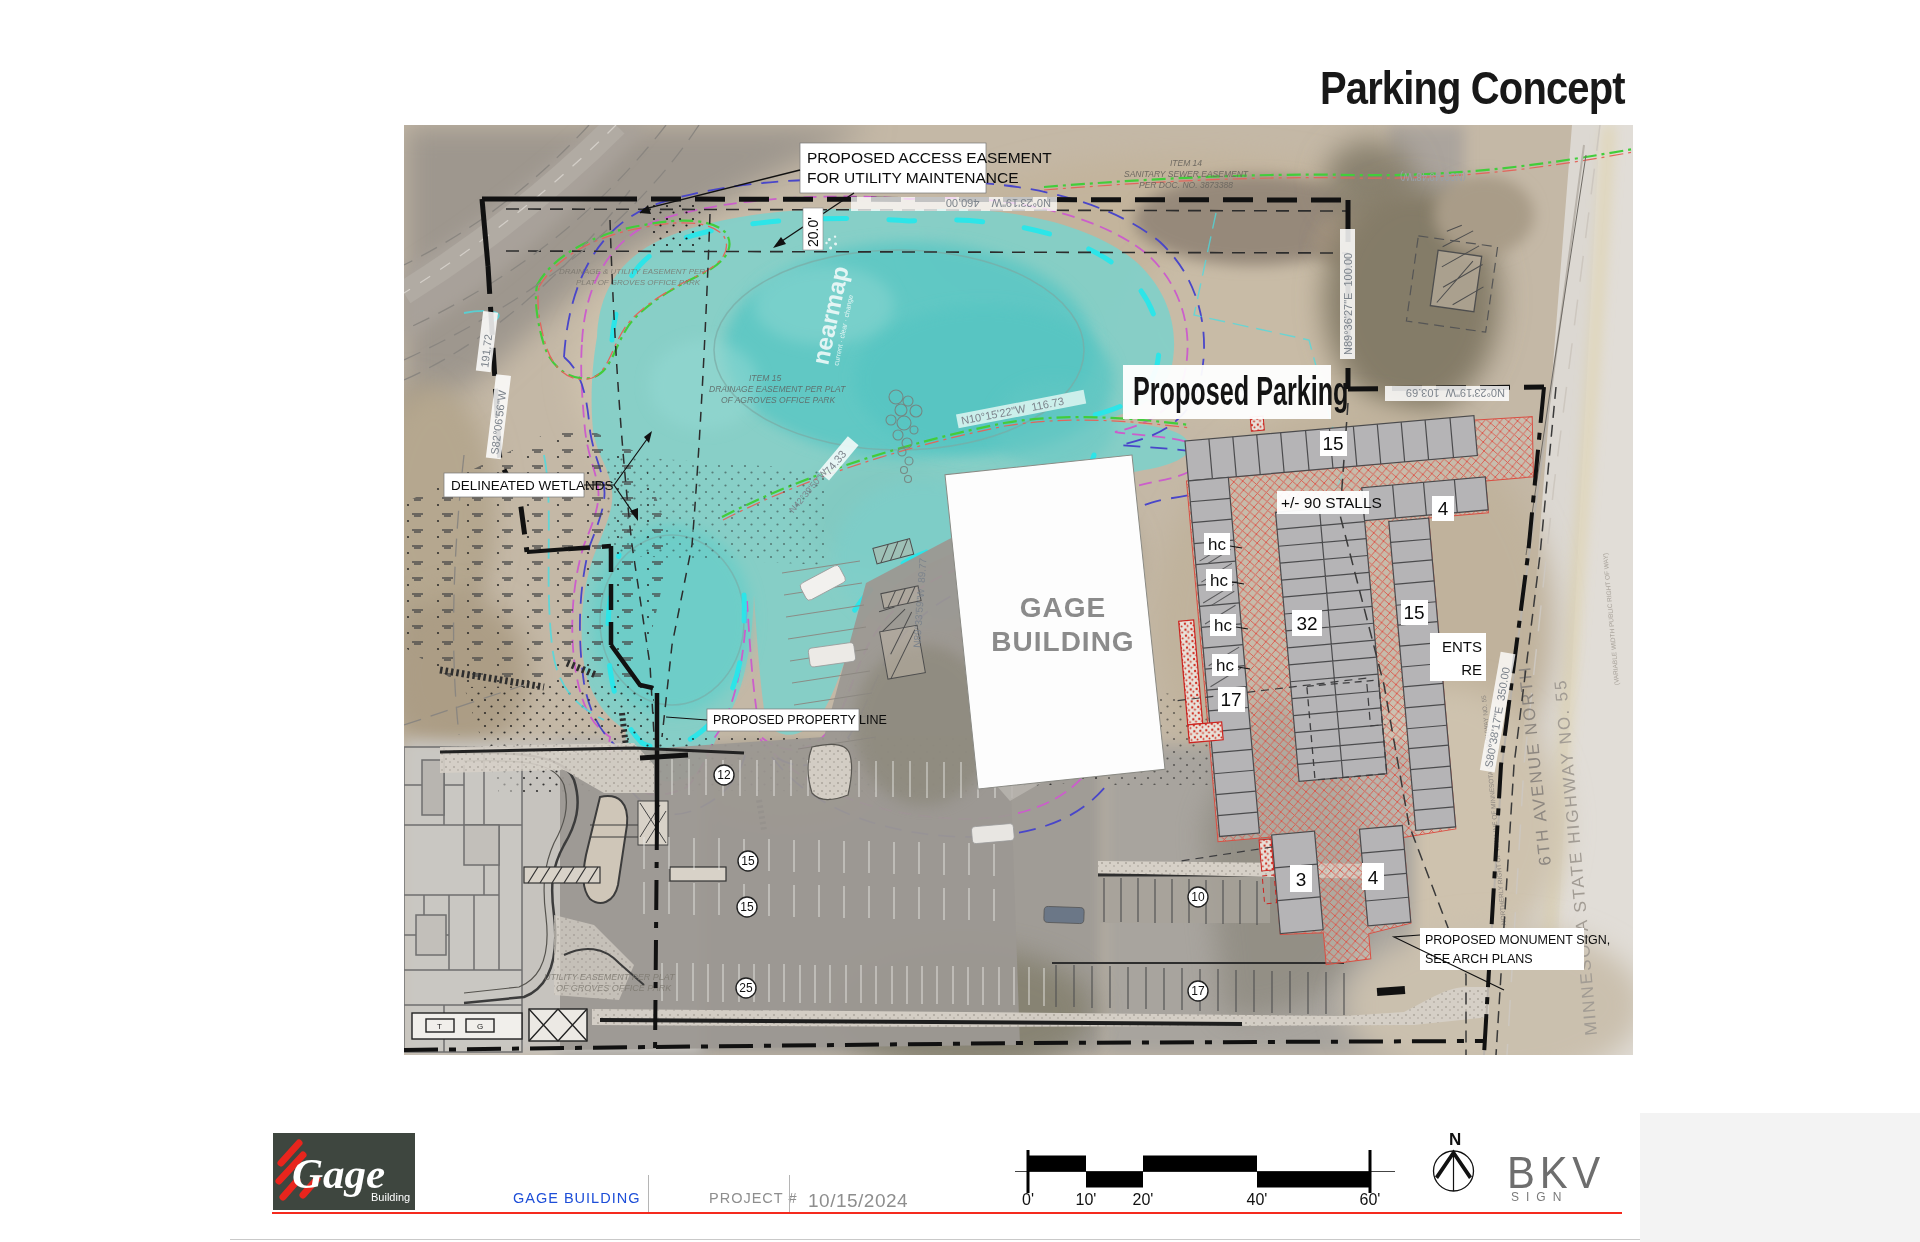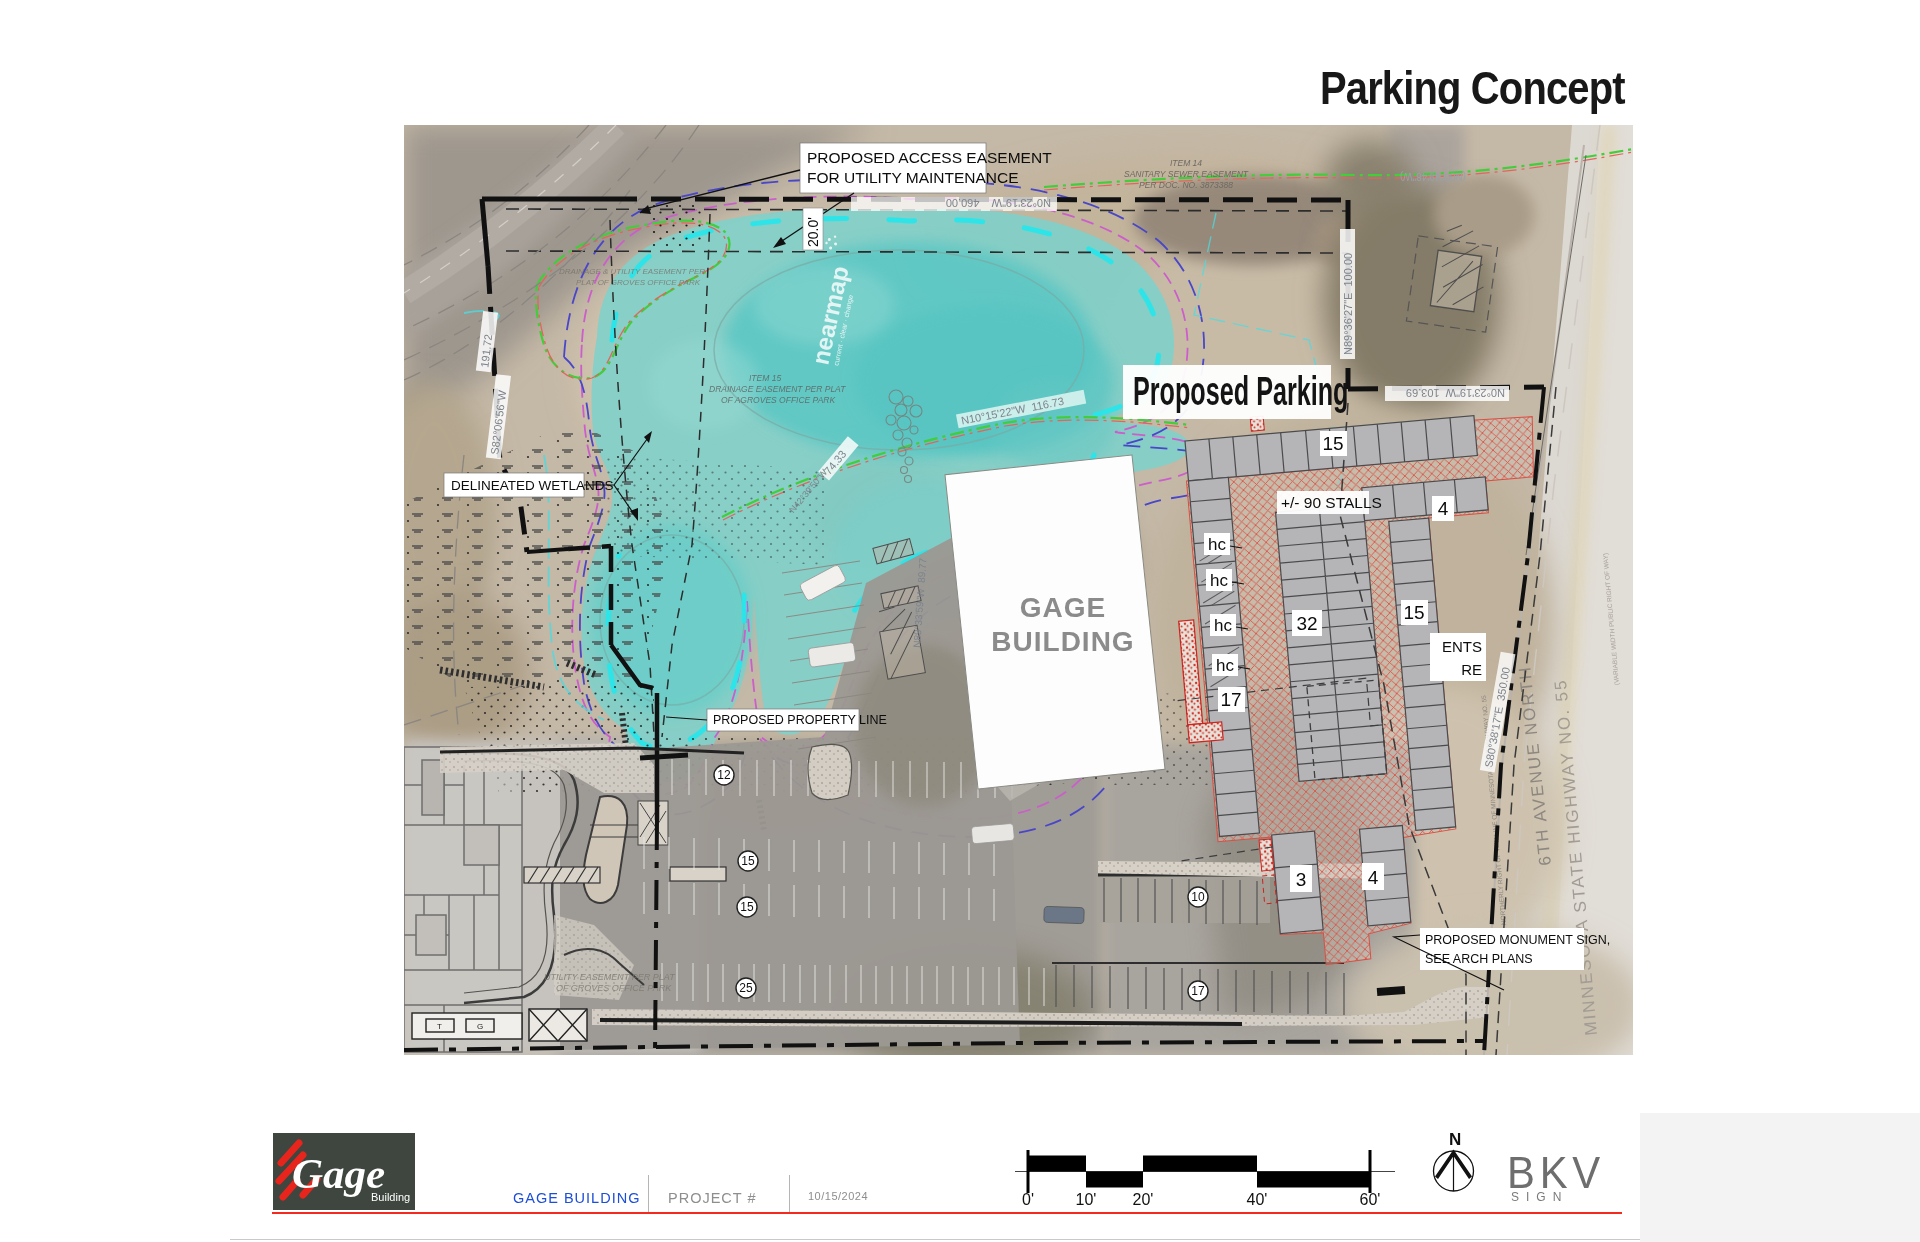--- a/index.html
+++ b/index.html
@@ -602,23 +602,23 @@
         <line x1="6" y1="48" x2="30" y2="22"></line>
         <line x1="10" y1="64" x2="24" y2="48"></line>
         <line x1="30" y1="62" x2="44" y2="46"></line>
 </g>
 <text x="19" y="55" font-size="43" font-weight="bold" font-style="italic" fill="#ffffff" font-family="Liberation Serif">Gage</text>
 <text x="98" y="68" font-size="11" fill="#ffffff" font-family="Liberation Sans">Building</text>
 </svg></div>
 
 <div class="abs" style="left:513px;top:1190px;font-size:14.5px;color:#1d4ed8;letter-spacing:1px">GAGE BUILDING</div>
 <div class="abs" style="left:648px;top:1175px;width:1px;height:38px;background:#b5b5b5"></div>
-<div class="abs" style="left:668px;top:1190px;font-size:14.5px;color:#8e8e8e;letter-spacing:1px">PROJECT #</div>
+<div class="abs" style="left:709px;top:1190px;font-size:14.5px;color:#8e8e8e;letter-spacing:1px">PROJECT #</div>
 <div class="abs" style="left:789px;top:1175px;width:1px;height:38px;background:#b5b5b5"></div>
-<div class="abs" style="left:808px;top:1190px;font-size:11px;color:#8e8e8e;letter-spacing:0.5px">10/15/2024</div>
+<div class="abs" style="left:808px;top:1190px;font-size:19px;color:#8e8e8e;letter-spacing:0.5px">10/15/2024</div>
 
 <div class="abs" style="left:272px;top:1212px;width:1350px;height:2px;background:#f52a1e"></div>
 
 <svg class="abs" style="left:1005px;top:1140px" width="400" height="70" viewBox="0 0 400 70">
 <line x1="10" y1="31.5" x2="390" y2="31.5" stroke="#444" stroke-width="1"></line>
 <rect x="23" y="15.5" width="58" height="16" fill="#000"></rect>
 <rect x="81" y="31.5" width="57" height="16" fill="#000"></rect>
 <rect x="138" y="15.5" width="114" height="16" fill="#000"></rect>
 <rect x="252" y="31.5" width="113" height="16" fill="#000"></rect>
 <rect x="21.5" y="10" width="3" height="43" fill="#000"></rect>

